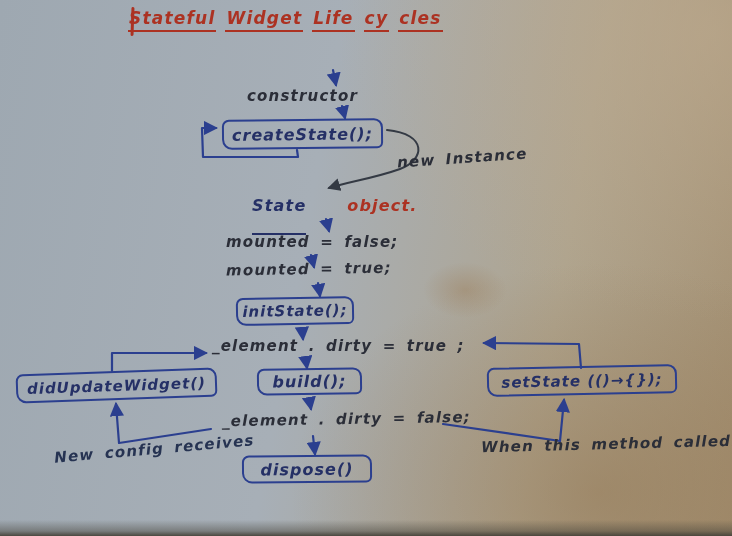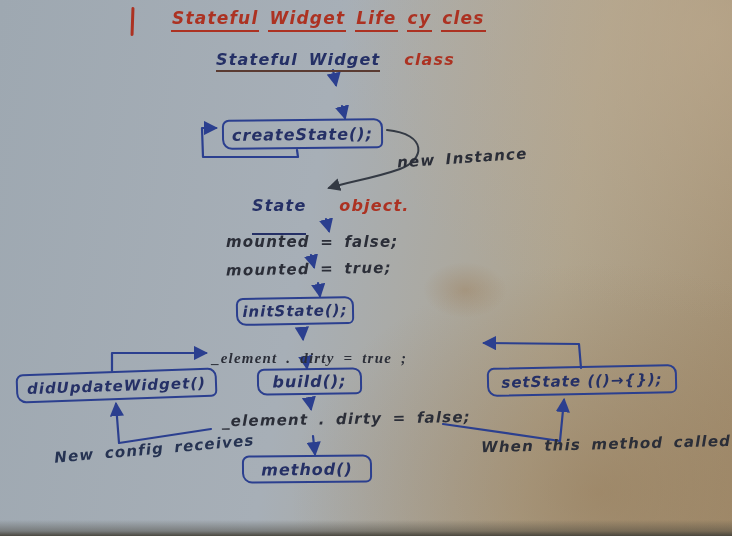--- a/index.html
+++ b/index.html
@@ -12,41 +12,41 @@
       linear-gradient(to top, rgba(70,67,58,0.95) 0px, rgba(70,67,58,0.45) 5px, rgba(70,67,58,0) 16px),
       radial-gradient(ellipse 60px 40px at 465px 290px, rgba(148,106,58,0.30), rgba(148,106,58,0) 70%),
       radial-gradient(ellipse 430px 320px at 82% 92%, rgba(146,117,80,0.50), rgba(146,117,80,0) 72%),
       radial-gradient(ellipse 520px 400px at 97% 6%, rgba(190,170,142,0.60), rgba(190,170,142,0) 72%),
       linear-gradient(100deg, #9ea8b1 0%, #a7afb7 42%, #afa48e 74%, #a38f71 100%);
   }
   svg.wires { position:absolute; left:0; top:0; pointer-events:none; }
   .hand { position:absolute; font-style: italic; letter-spacing: 1.2px; word-spacing: 4px; white-space: nowrap; }
   .ink-black { color:#2b2e38; }
 
-  .title { left:128px; top:8px; font-size:17px; font-weight:bold; color:#ac3222;margin-left:43px; }
+  .title { left:128px; top:8px; font-size:17px; font-weight:bold; color:#ac3222; }
   .title .w { border-bottom:2px solid #ac3222; padding:0 1px 2px 1px; margin-right:9px; display:inline-block; }
   .title-bar { position:absolute; left:131px; top:7px; width:3px; height:29px; background:#ac3222; transform:rotate(2deg); border-radius:2px; }
 
   .subtitle { left:216px; top:50px; font-size:16px; font-weight:bold; }
   .subtitle .main { color:#253066; border-bottom:2px solid #5a3b32; padding-bottom:1px; }
   .subtitle .ann  { color:#ac3222; margin-left:13px; }
 
   .plain { font-size:15px; font-weight:bold; }
 
   .hbox {
     position:absolute;
     border:2px solid #2b3f8f;
     border-radius:7px 9px 6px 10px;
     display:flex; align-items:center; justify-content:center;
     font-style:italic; font-weight:bold; letter-spacing:1px;
     color:#253066; background:transparent;
   }
   .stateobj { left:252px; top:196px; font-size:16px; font-weight:bold; }
   .stateobj .main { color:#253066; border-bottom:2px solid #253066; padding-bottom:18px; }
-  .stateobj .ann  { color:#ac3222; margin-left:22px; }
+  .stateobj .ann  { color:#ac3222; margin-left:30px; }
 </style>
 </head>
 <body>
 
 <div class="paper">
 
   <svg class="wires" width="732" height="536" viewBox="0 0 732 536">
     <defs>
       <marker id="ab" viewBox="0 0 10 10" refX="8.5" refY="5" markerWidth="6.5" markerHeight="6.5" orient="auto-start-reverse">
         <path d="M0,0 L10,5 L0,10 z" fill="#2b3f8f"></path>
@@ -72,54 +72,51 @@
       <path d="M443,424 L560,441 L564,400" marker-end="url(#ab)"></path>
     </g>
     <path d="M387,130 C428,134 425,160 400,169 C375,178 348,182 329,188" fill="none" stroke="#343a44" stroke-width="2" stroke-linecap="round" marker-end="url(#ad)"></path>
   </svg>
 
   <div class="title-bar"></div>
   <div class="hand title">
     <span class="w">Stateful</span><span class="w">Widget</span><span class="w">Life</span><span class="w">cy</span><span class="w">cles</span>
   </div>
 
-  <div class="hand subtitle">
-    <span class="main">Stateful Widget</span>
-    <span class="ann">class</span>
-  </div>
 
+  <div class="hand plain ink-black" style="left:247px; top:87px;">constructor</div>
 
   <div class="hbox" style="left:222px; top:119px; width:161px; height:30px; font-size:16px; transform:rotate(-0.6deg);">
     <span>createState();</span>
   </div>
 
   <div class="hand plain ink-black" style="left:397px; top:149px; transform:rotate(-4deg);">new Instance</div>
 
   <div class="hand stateobj">
     <span class="main">State</span>
     <span class="ann">object.</span>
   </div>
 
   <div class="hand plain ink-black" style="left:226px; top:233px;text-align:right;">mounted = false;</div>
   <div class="hand plain ink-black" style="left:226px; top:260px; transform:rotate(-1deg);">mounted = true;</div>
 
   <div class="hbox" style="left:236px; top:297px; width:118px; height:28px; font-size:15px; transform:rotate(-1deg);">
     <span>initState();</span>
   </div>
 
-  <div class="hand plain ink-black" style="left:212px; top:350px;font-family:Liberation Serif, serif;">_element . dirty = true ;</div>
+  <div class="hand plain ink-black" style="left:212px; top:337px;">_element . dirty = true ;</div>
 
   <div class="hbox" style="left:257px; top:368px; width:105px; height:27px; font-size:16px; transform:rotate(-0.8deg);">
     <span>build();</span>
   </div>
 
   <div class="hand plain ink-black" style="left:222px; top:410px; transform:rotate(-1deg);">_element . dirty = false;</div>
 
   <div class="hbox" style="left:242px; top:455px; width:130px; height:28px; font-size:16px; transform:rotate(-0.5deg);">
-    <span>method()</span>
+    <span>dispose()</span>
   </div>
 
   <div class="hbox" style="left:16px; top:371px; width:201px; height:29px; font-size:15px; transform:rotate(-2deg);">
     <span>didUpdateWidget()</span>
   </div>
 
   <div class="hbox" style="left:487px; top:366px; width:190px; height:29px; font-size:15px; transform:rotate(-1.2deg);">
     <span>setState (()→{});</span>
   </div>
 

